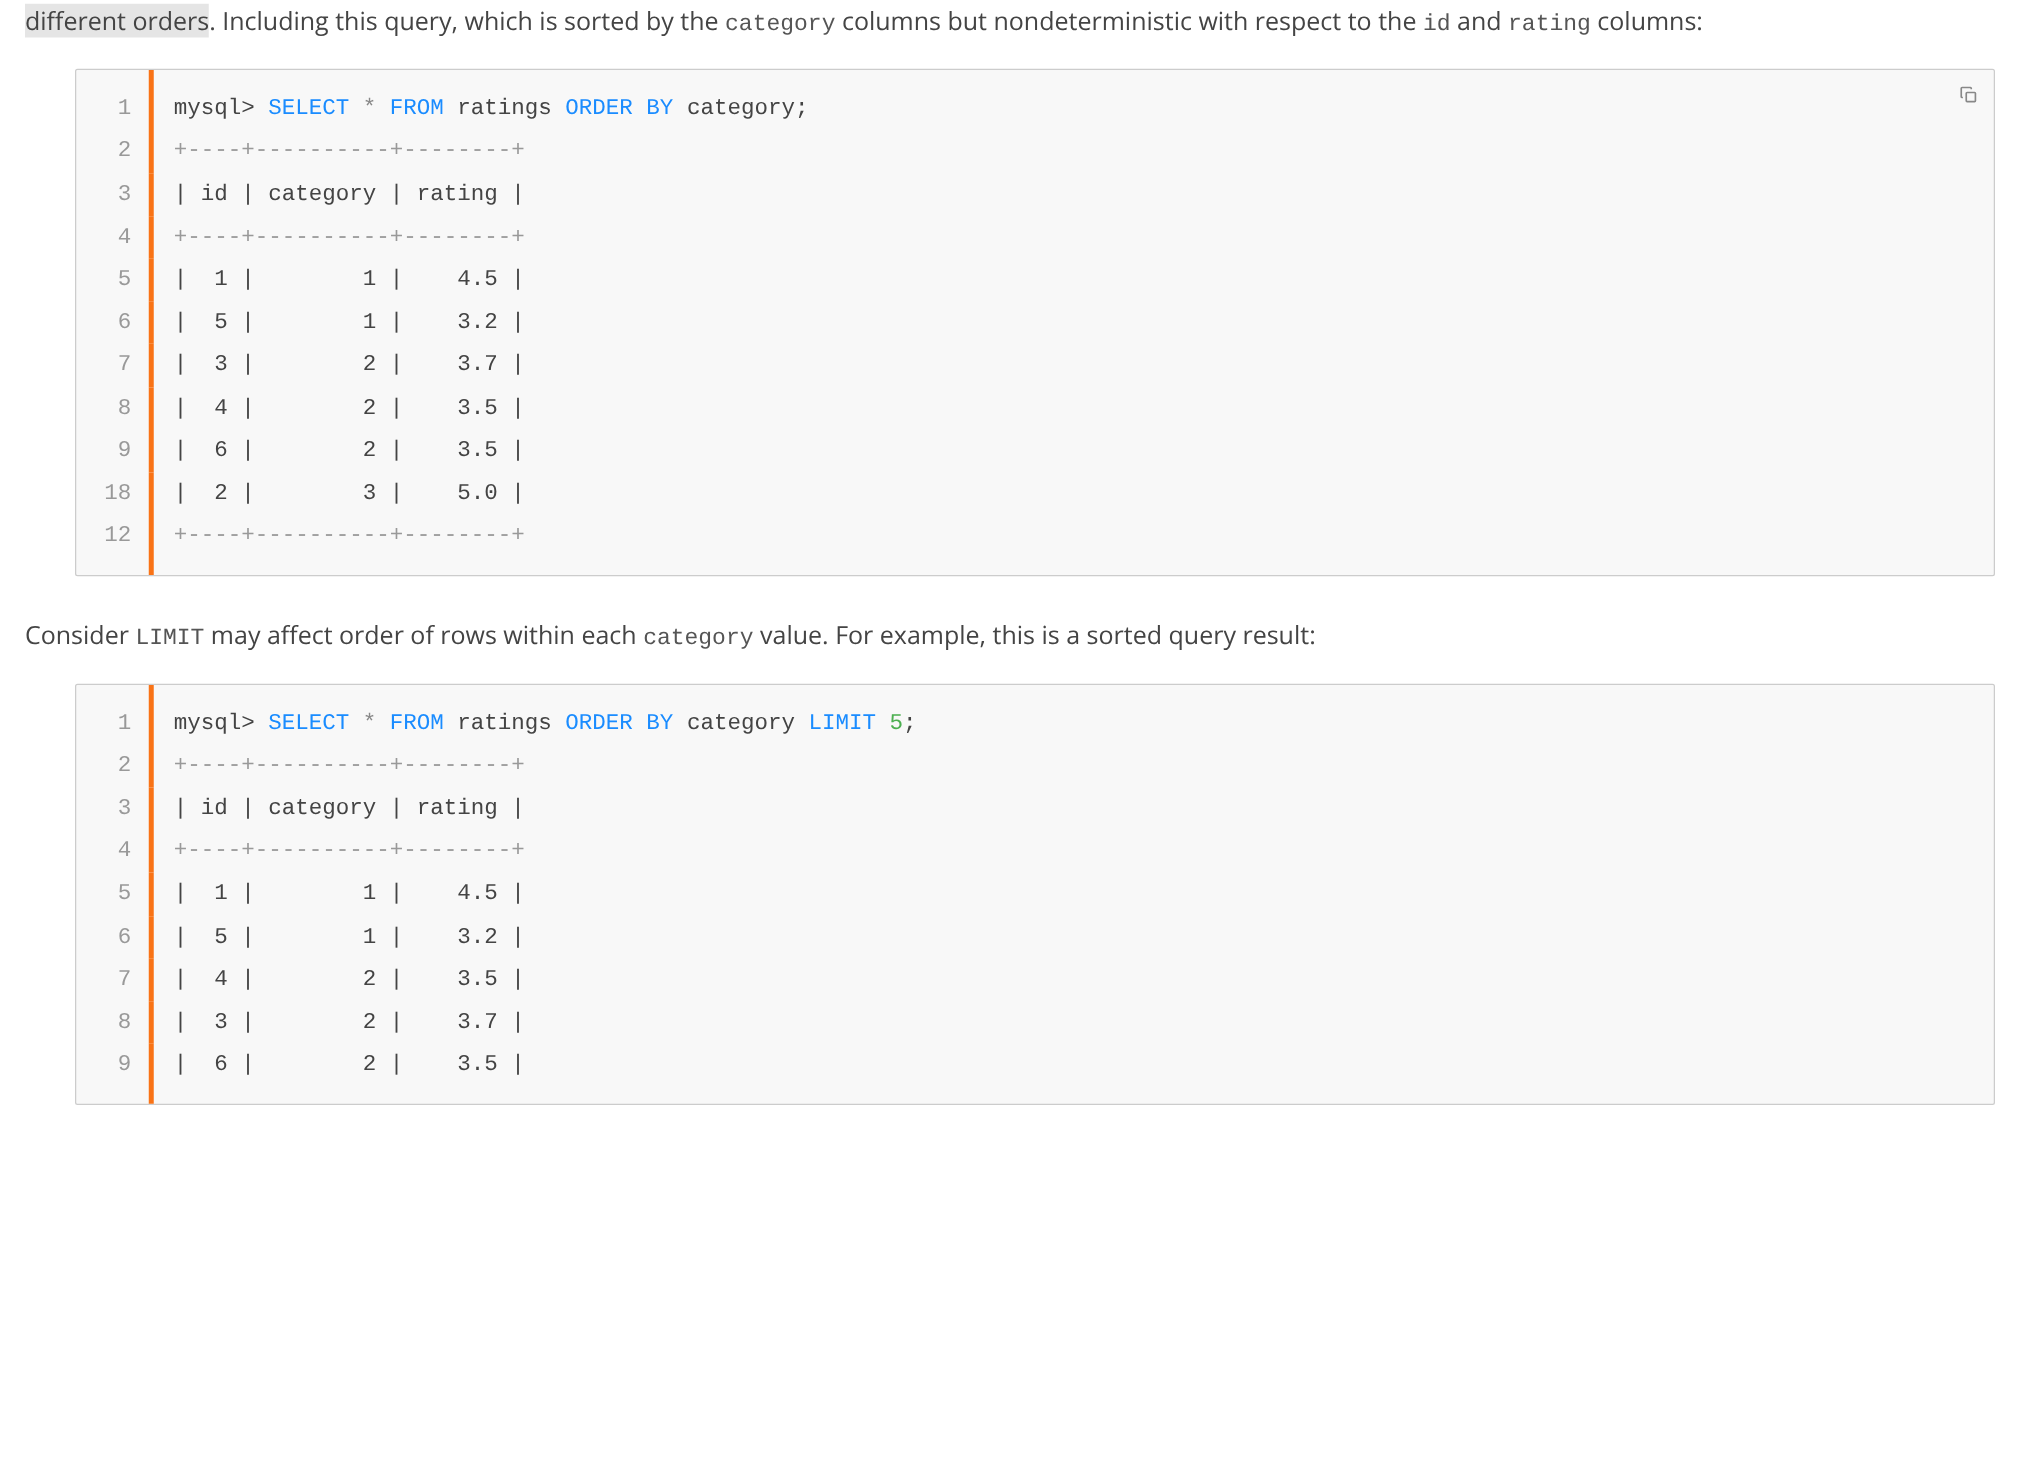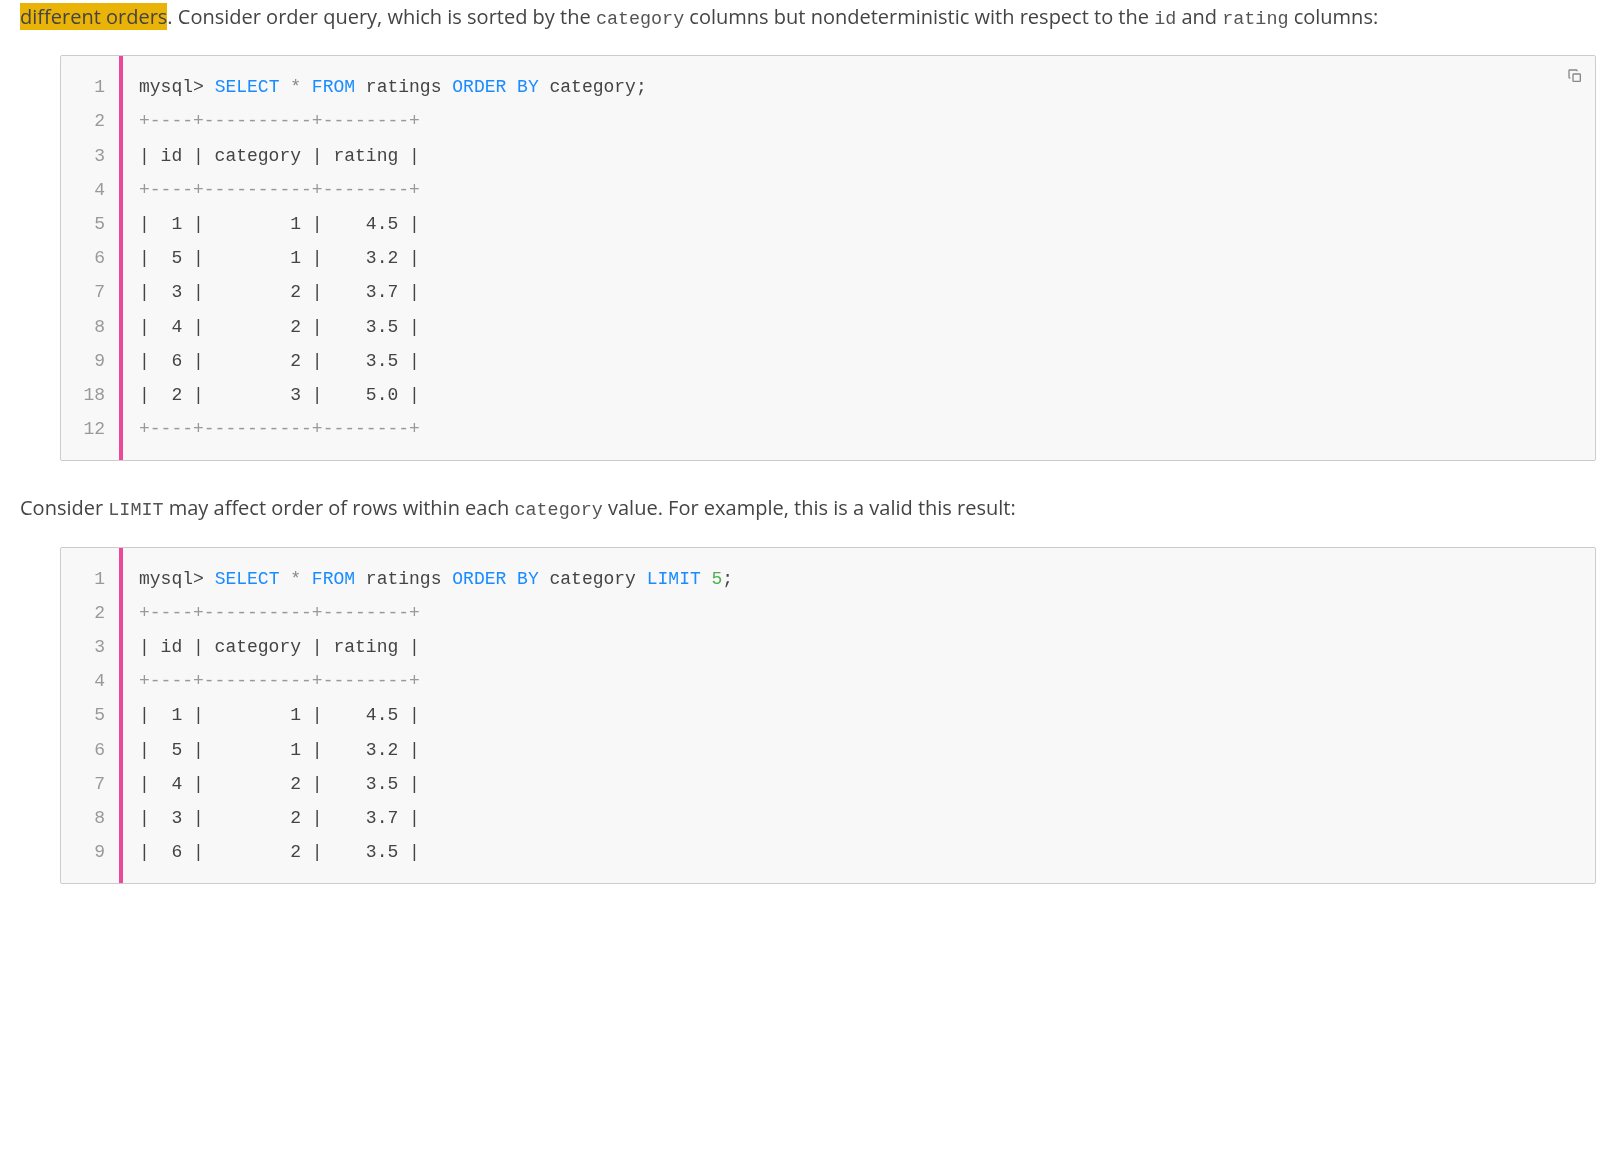--- a/index.html
+++ b/index.html
@@ -14,21 +14,21 @@
     color: #333;
     background: #fff;
     padding: 0 20px 20px 20px;
     width: 1616px;
   }
   p {
     margin: 0 0 20px 0;
     color: #444;
   }
   .highlight-select {
-    background: #eab308;
+    background: #e5e5e5;
   }
   code.inline {
     font-family: 'Courier New', Courier, monospace;
     font-size: 0.92em;
     color: #555;
   }
   .code-block-wrap {
     margin: 20px 0 30px 40px;
     border: 1px solid #ccc;
     border-radius: 2px;
@@ -65,21 +65,21 @@
     padding: 0 14px 0 14px;
     width: 60px;
     color: #999;
     border-right: 1px solid #ccc;
     user-select: none;
     vertical-align: top;
   }
   .code-line {
     display: table-cell;
     padding: 0 16px 0 16px;
-    border-left: 4px solid #ec4899;
+    border-left: 4px solid #f97316;
     white-space: pre;
     color: #444;
     vertical-align: top;
   }
   .code-table .code-row:first-child .gutter,
   .code-table .code-row:first-child .code-line {
     padding-top: 14px;
   }
   .code-table .code-row:last-child .gutter,
   .code-table .code-row:last-child .code-line {
@@ -87,21 +87,21 @@
   }
   .kw { color: #1a8cff; }
   .op { color: #888; }
   .num { color: #4CAF50; }
   .sep { color: #999; }
 </style>
 </head>
 <body>
 
 <p>
-  <span class="highlight-select">different orders</span><span>. Consider order query, which is sorted by the </span><code class="inline">category</code><span> columns but nondeterministic with respect to the </span><code class="inline">id</code><span> and </span><code class="inline">rating</code><span> columns:</span>
+  <span class="highlight-select">different orders</span><span>. Including this query, which is sorted by the </span><code class="inline">category</code><span> columns but nondeterministic with respect to the </span><code class="inline">id</code><span> and </span><code class="inline">rating</code><span> columns:</span>
 </p>
 
 <div class="code-block-wrap">
   <div class="copy-btn">
     <svg width="16" height="16" viewBox="0 0 24 24" fill="none" stroke="currentColor" stroke-width="2">
       <rect x="9" y="9" width="11" height="11" rx="1"></rect>
       <path d="M5 15H4a1 1 0 0 1-1-1V4a1 1 0 0 1 1-1h10a1 1 0 0 1 1 1v1"></path>
     </svg>
   </div>
   <div class="code-table" id="code1">
@@ -146,21 +146,21 @@
         <div class="code-line"><span>|  2 |        3 |    5.0 |</span></div>
       </div>
       <div class="code-row">
         <div class="gutter">12</div>
         <div class="code-line"><span class="sep">+----+----------+--------+</span></div>
       </div>
     </div>
 </div>
 
 <p>
-  <span>Consider </span><code class="inline">LIMIT</code><span> may affect order of rows within each </span><code class="inline">category</code><span> value. For example, this is a valid this result:</span>
+  <span>Consider </span><code class="inline">LIMIT</code><span> may affect order of rows within each </span><code class="inline">category</code><span> value. For example, this is a sorted query result:</span>
 </p>
 
 <div class="code-block-wrap">
   <div class="code-table" id="code2">
       <div class="code-row">
         <div class="gutter">1</div>
         <div class="code-line"><span>mysql&gt; </span><span class="kw">SELECT</span><span class="op"> * </span><span class="kw">FROM</span><span> ratings </span><span class="kw">ORDER BY</span><span> category </span><span class="kw">LIMIT</span><span class="num"> 5</span><span>;</span></div>
       </div>
       <div class="code-row">
         <div class="gutter">2</div>

